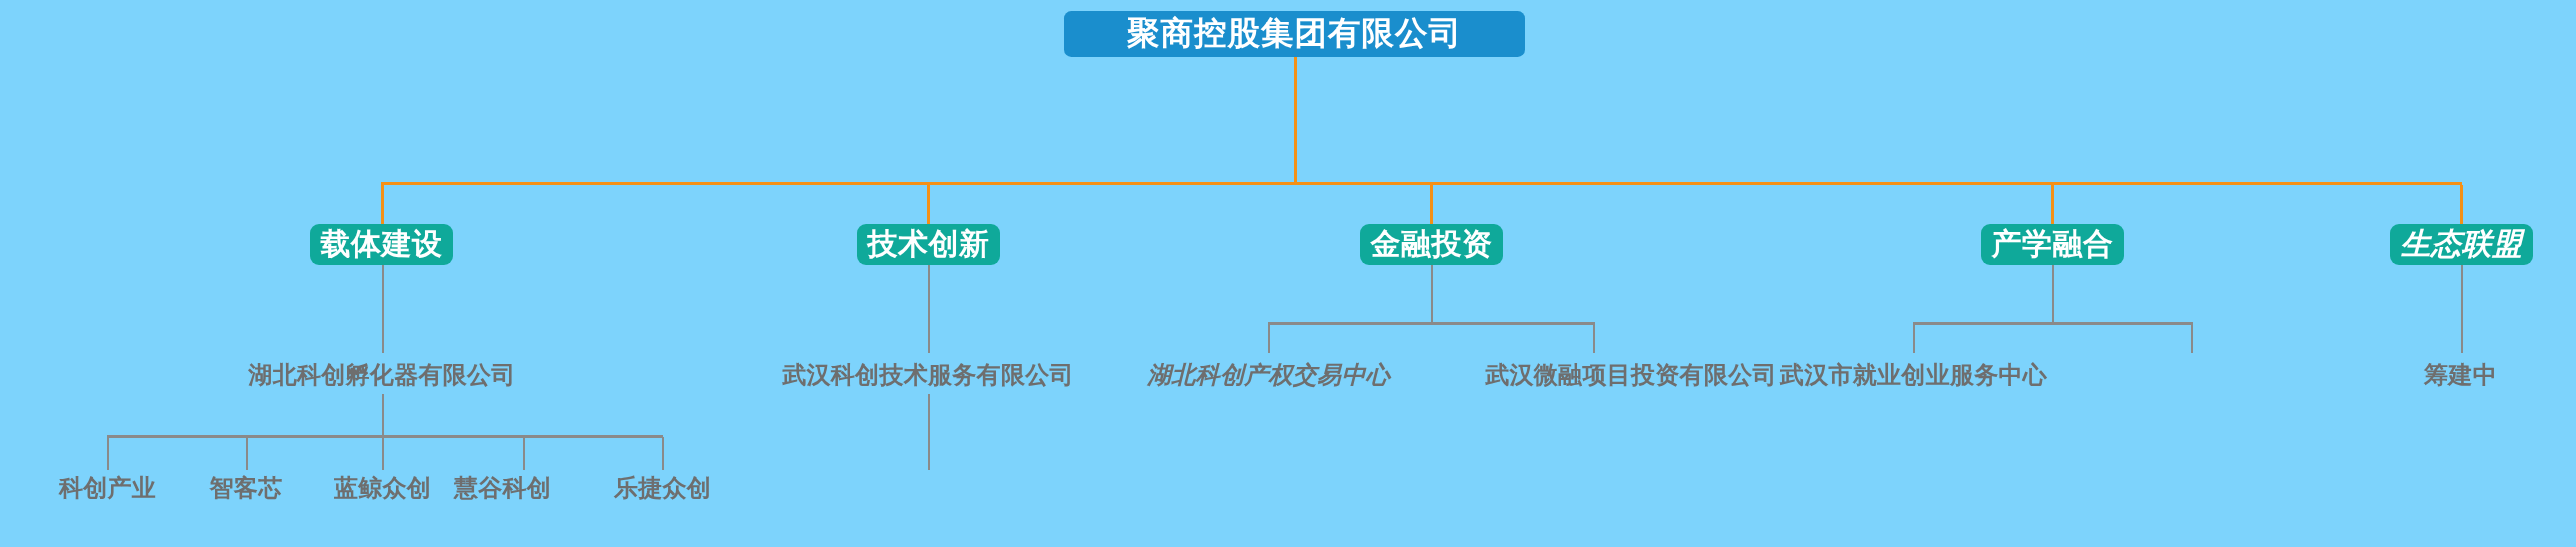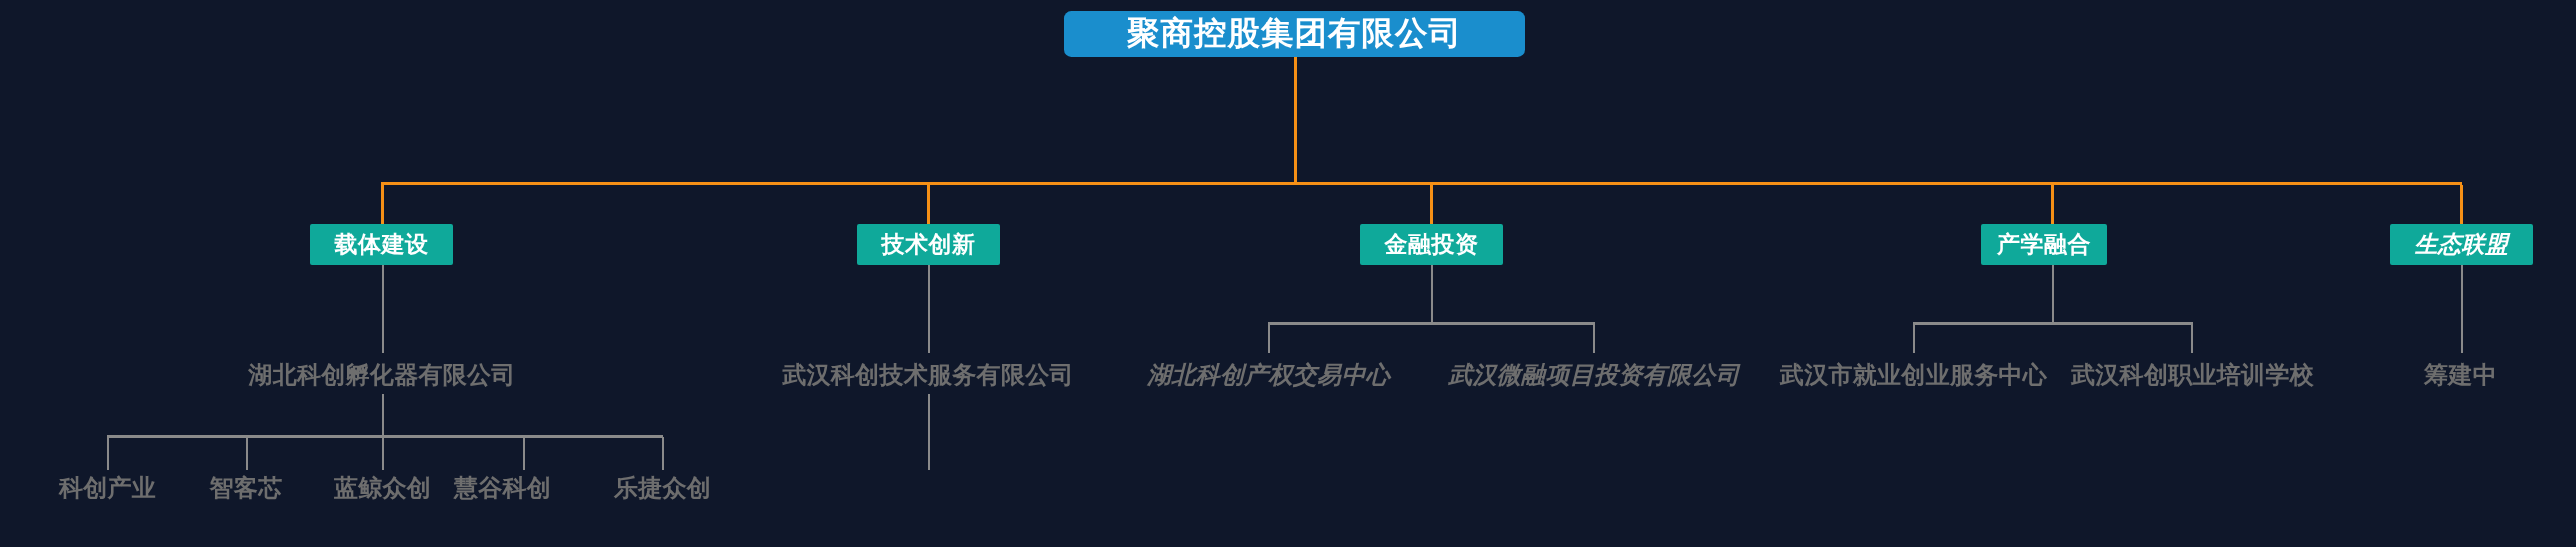--- a/index.html
+++ b/index.html
@@ -7,21 +7,21 @@
     width: 2576px;
     height: 547px;
     background: #ffffff;
     font-family: "Liberation Sans", "DejaVu Sans", sans-serif;
     overflow: hidden;
   }
   #chart-root {
     position: relative;
     width: 2576px;
     height: 547px;
-    background: #0f172a;
+    background: #7dd3fc;
   }
   
   .node {
     position: absolute;
     display: flex;
     align-items: center;
     justify-content: center;
     text-align: center;
     white-space: nowrap;
   }
@@ -30,22 +30,22 @@
     color: #ffffff;
     border-radius: 7.3px;
     font-size: 32.5px;
     font-weight: bold;
     letter-spacing: 1px;
     padding: 0 18px;
   }
   .cat-node {
     background: #0fa99a;
     color: #ffffff;
-    border-radius: 2px;
-    font-size: 23px;
+    border-radius: 9px;
+    font-size: 30px;
     font-weight: bold;
     letter-spacing: 0.5px;
     padding: 0 13.6px;
   }
   .leaf-node {
     color: #6e6e6e;
     font-size: 24px;
     font-weight: bold;
     letter-spacing: 0.3px;
     background: transparent;
@@ -85,21 +85,21 @@
   </div>
 
   <div class="node cat-node" style="left:857px; top:224px; width:143px; height:41px;">
     <span>技术创新</span>
   </div>
 
   <div class="node cat-node" style="left:1360px; top:224px; width:143px; height:41px;">
     <span>金融投资</span>
   </div>
 
-  <div class="node cat-node" style="left:1981px; top:224px; width:126px; height:41px;">
+  <div class="node cat-node" style="left:1981px; top:224px; width:143px; height:41px;">
     <span>产学融合</span>
   </div>
 
   <div class="node cat-node" style="left:2390px; top:224px; width:143px; height:41px;font-style:italic;">
     <span>生态联盟</span>
   </div>
 
   <div class="conn conn-gray v-thin" style="left:382px; top:265px; width:2.1px; height:88px;"></div>
 
   <div class="node leaf-node" style="left:229px; top:362px; width:306px; height:25px;">
@@ -144,37 +144,34 @@
   <div class="conn conn-gray v-thin" style="left:1431px; top:265px; width:2.1px; height:58px;"></div>
 
   <div class="conn conn-gray h-thin" style="left:1268px; top:322px; width:327px; height:2.6px;"></div>
 
   <div class="conn conn-gray v-thin" style="left:1268px; top:324px; width:2.1px; height:29px;"></div>
   <div class="conn conn-gray v-thin" style="left:1593px; top:324px; width:2.1px; height:29px;"></div>
 
   <div class="node leaf-node" style="left:1126px; top:362px; width:285px; height:25px;font-style:italic;">
     <span>湖北科创产权交易中心</span>
   </div>
-  <div class="node leaf-node" style="left:1441px; top:362px; width:306px; height:25px;font-style:italic;">
+  <div class="node leaf-node" style="left:1478px; top:362px; width:306px; height:25px;">
     <span>武汉微融项目投资有限公司</span>
   </div>
 
   <div class="conn conn-gray v-thin" style="left:2052px; top:265px; width:2.1px; height:58px;"></div>
 
   <div class="conn conn-gray h-thin" style="left:1913px; top:322px; width:280px; height:2.6px;"></div>
 
   <div class="conn conn-gray v-thin" style="left:1913px; top:324px; width:2.1px; height:29px;"></div>
   <div class="conn conn-gray v-thin" style="left:2191px; top:324px; width:2.1px; height:29px;"></div>
 
   <div class="node leaf-node" style="left:1771px; top:362px; width:285px; height:25px;">
     <span>武汉市就业创业服务中心</span>
   </div>
-  <div class="node leaf-node" style="left:2050px; top:362px; width:285px; height:25px;">
-    <span>武汉科创职业培训学校</span>
-  </div>
 
   <div class="conn conn-gray v-thin" style="left:2461px; top:265px; width:2.1px; height:88px;"></div>
 
   <div class="node leaf-node" style="left:2404px; top:362px; width:113px; height:25px;">
     <span>筹建中</span>
   </div>
 
 </div>
 
 

